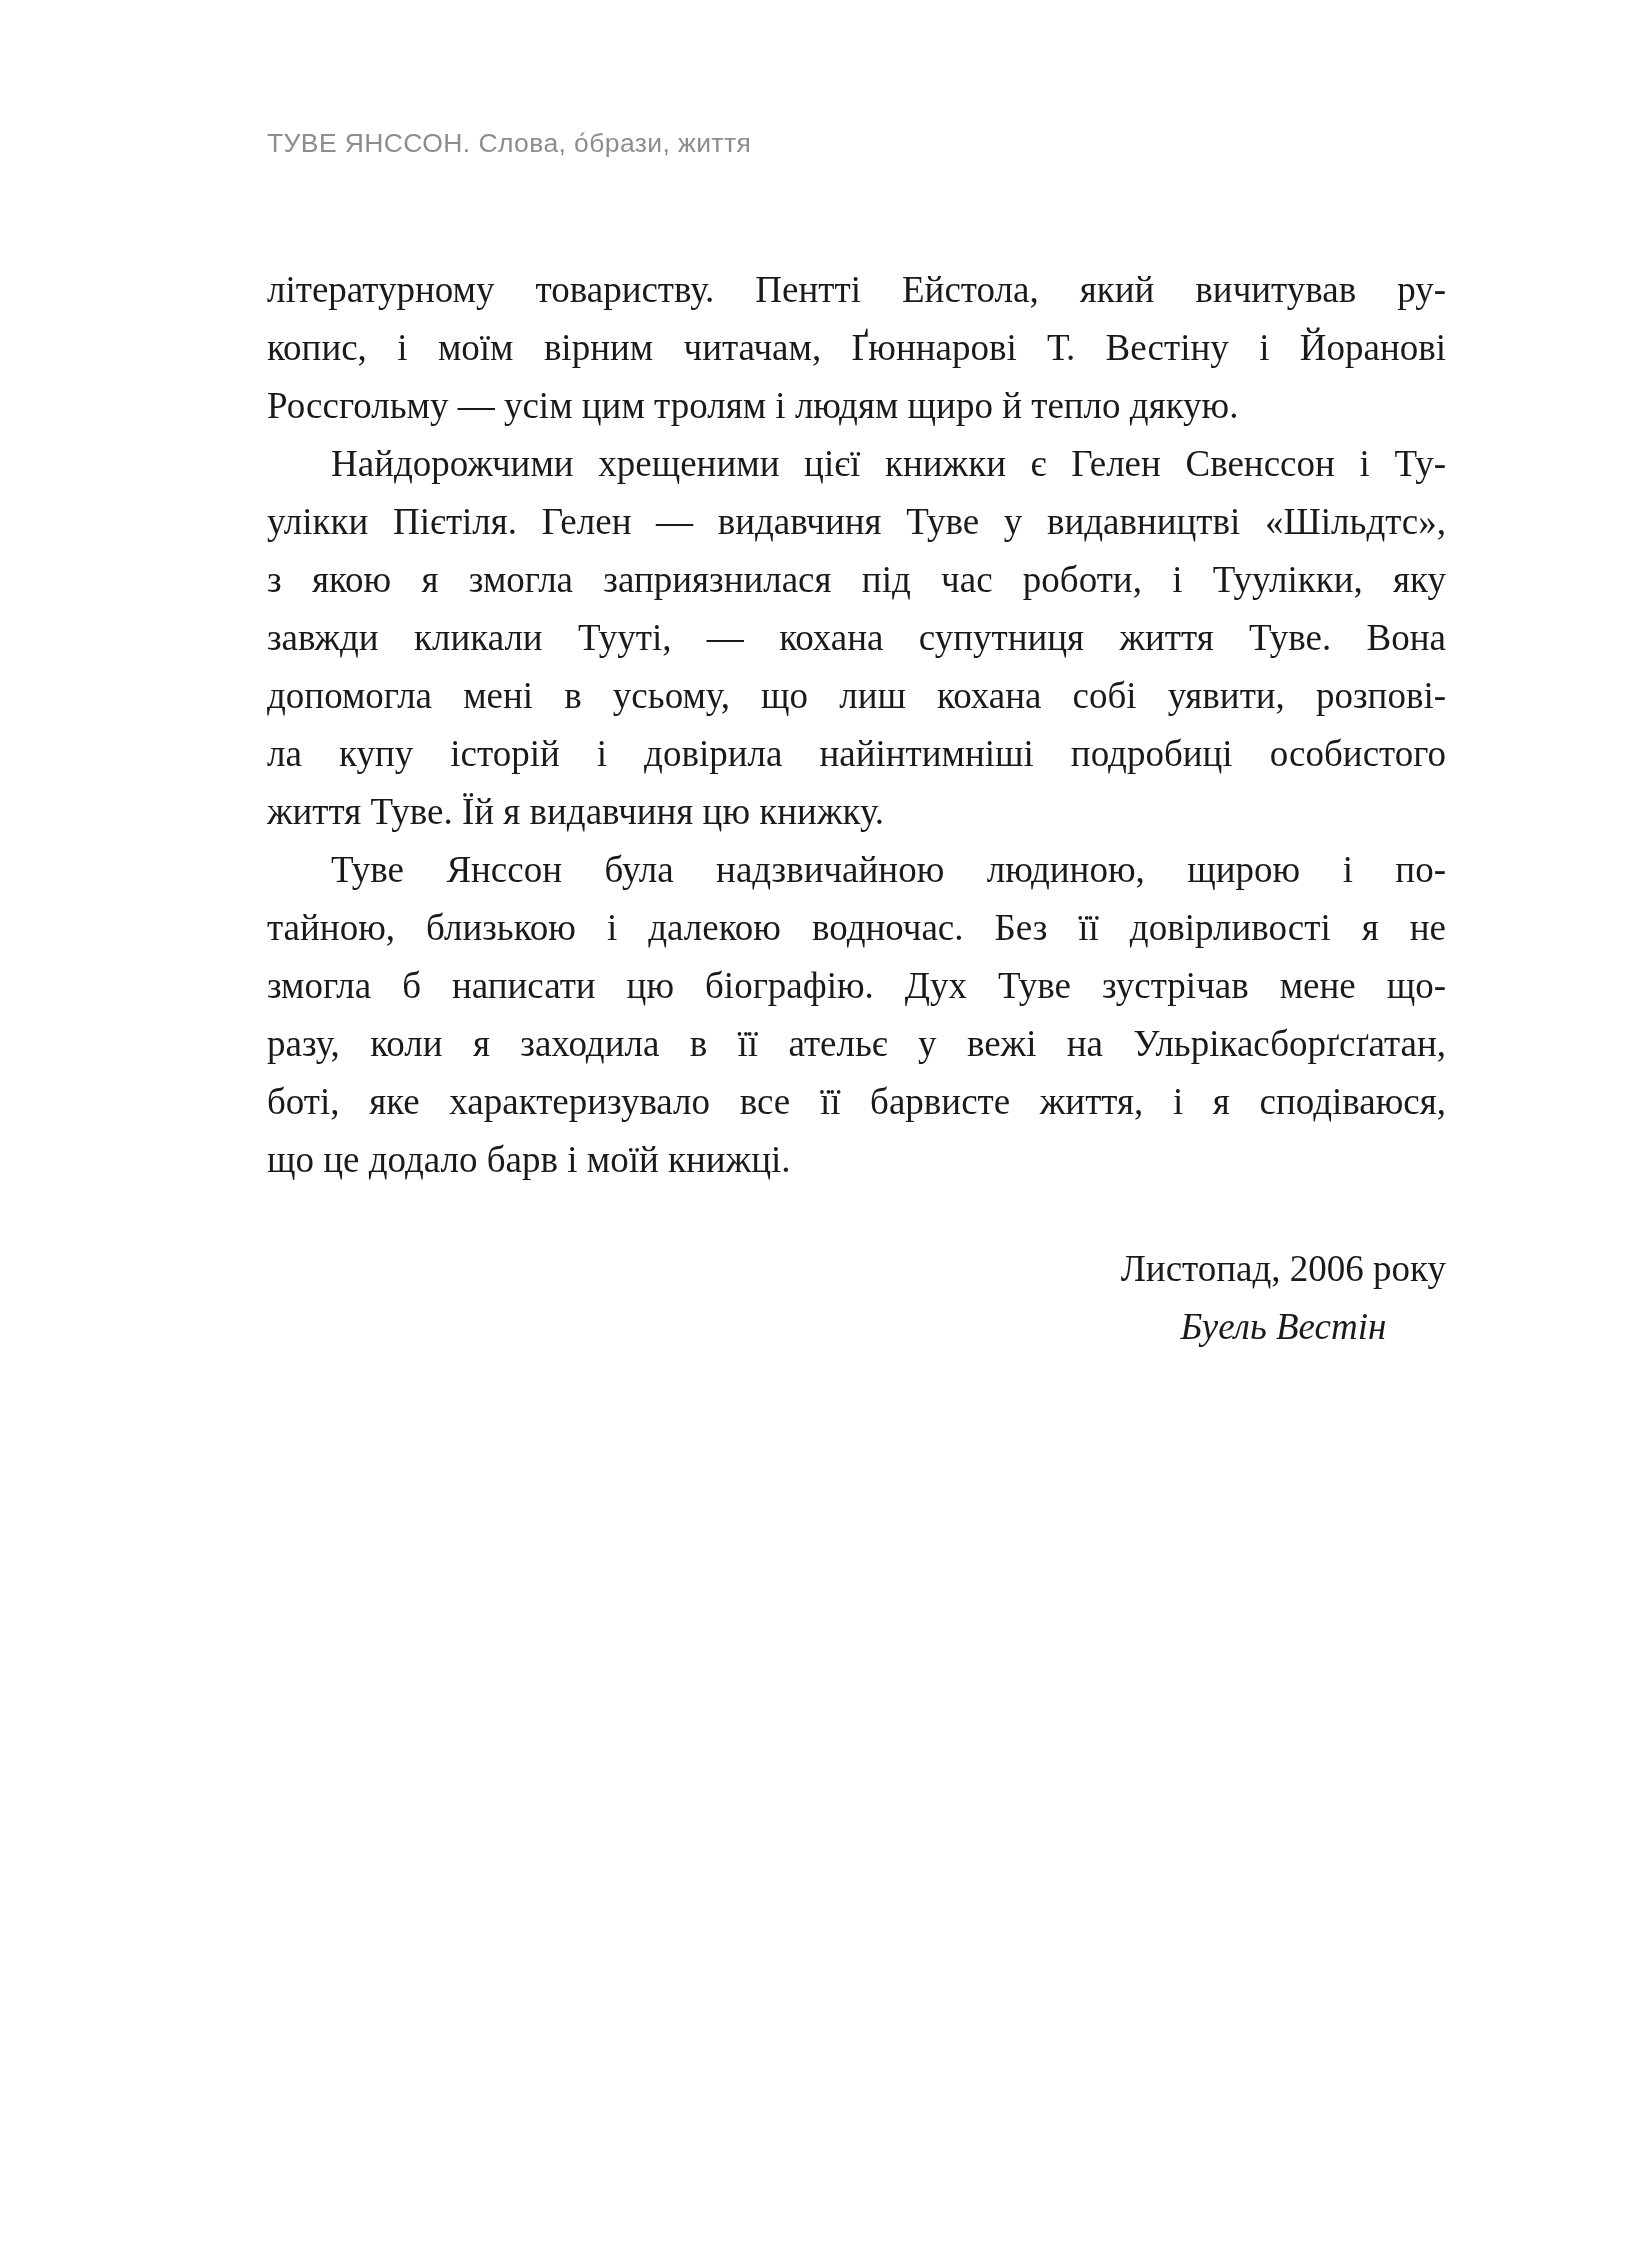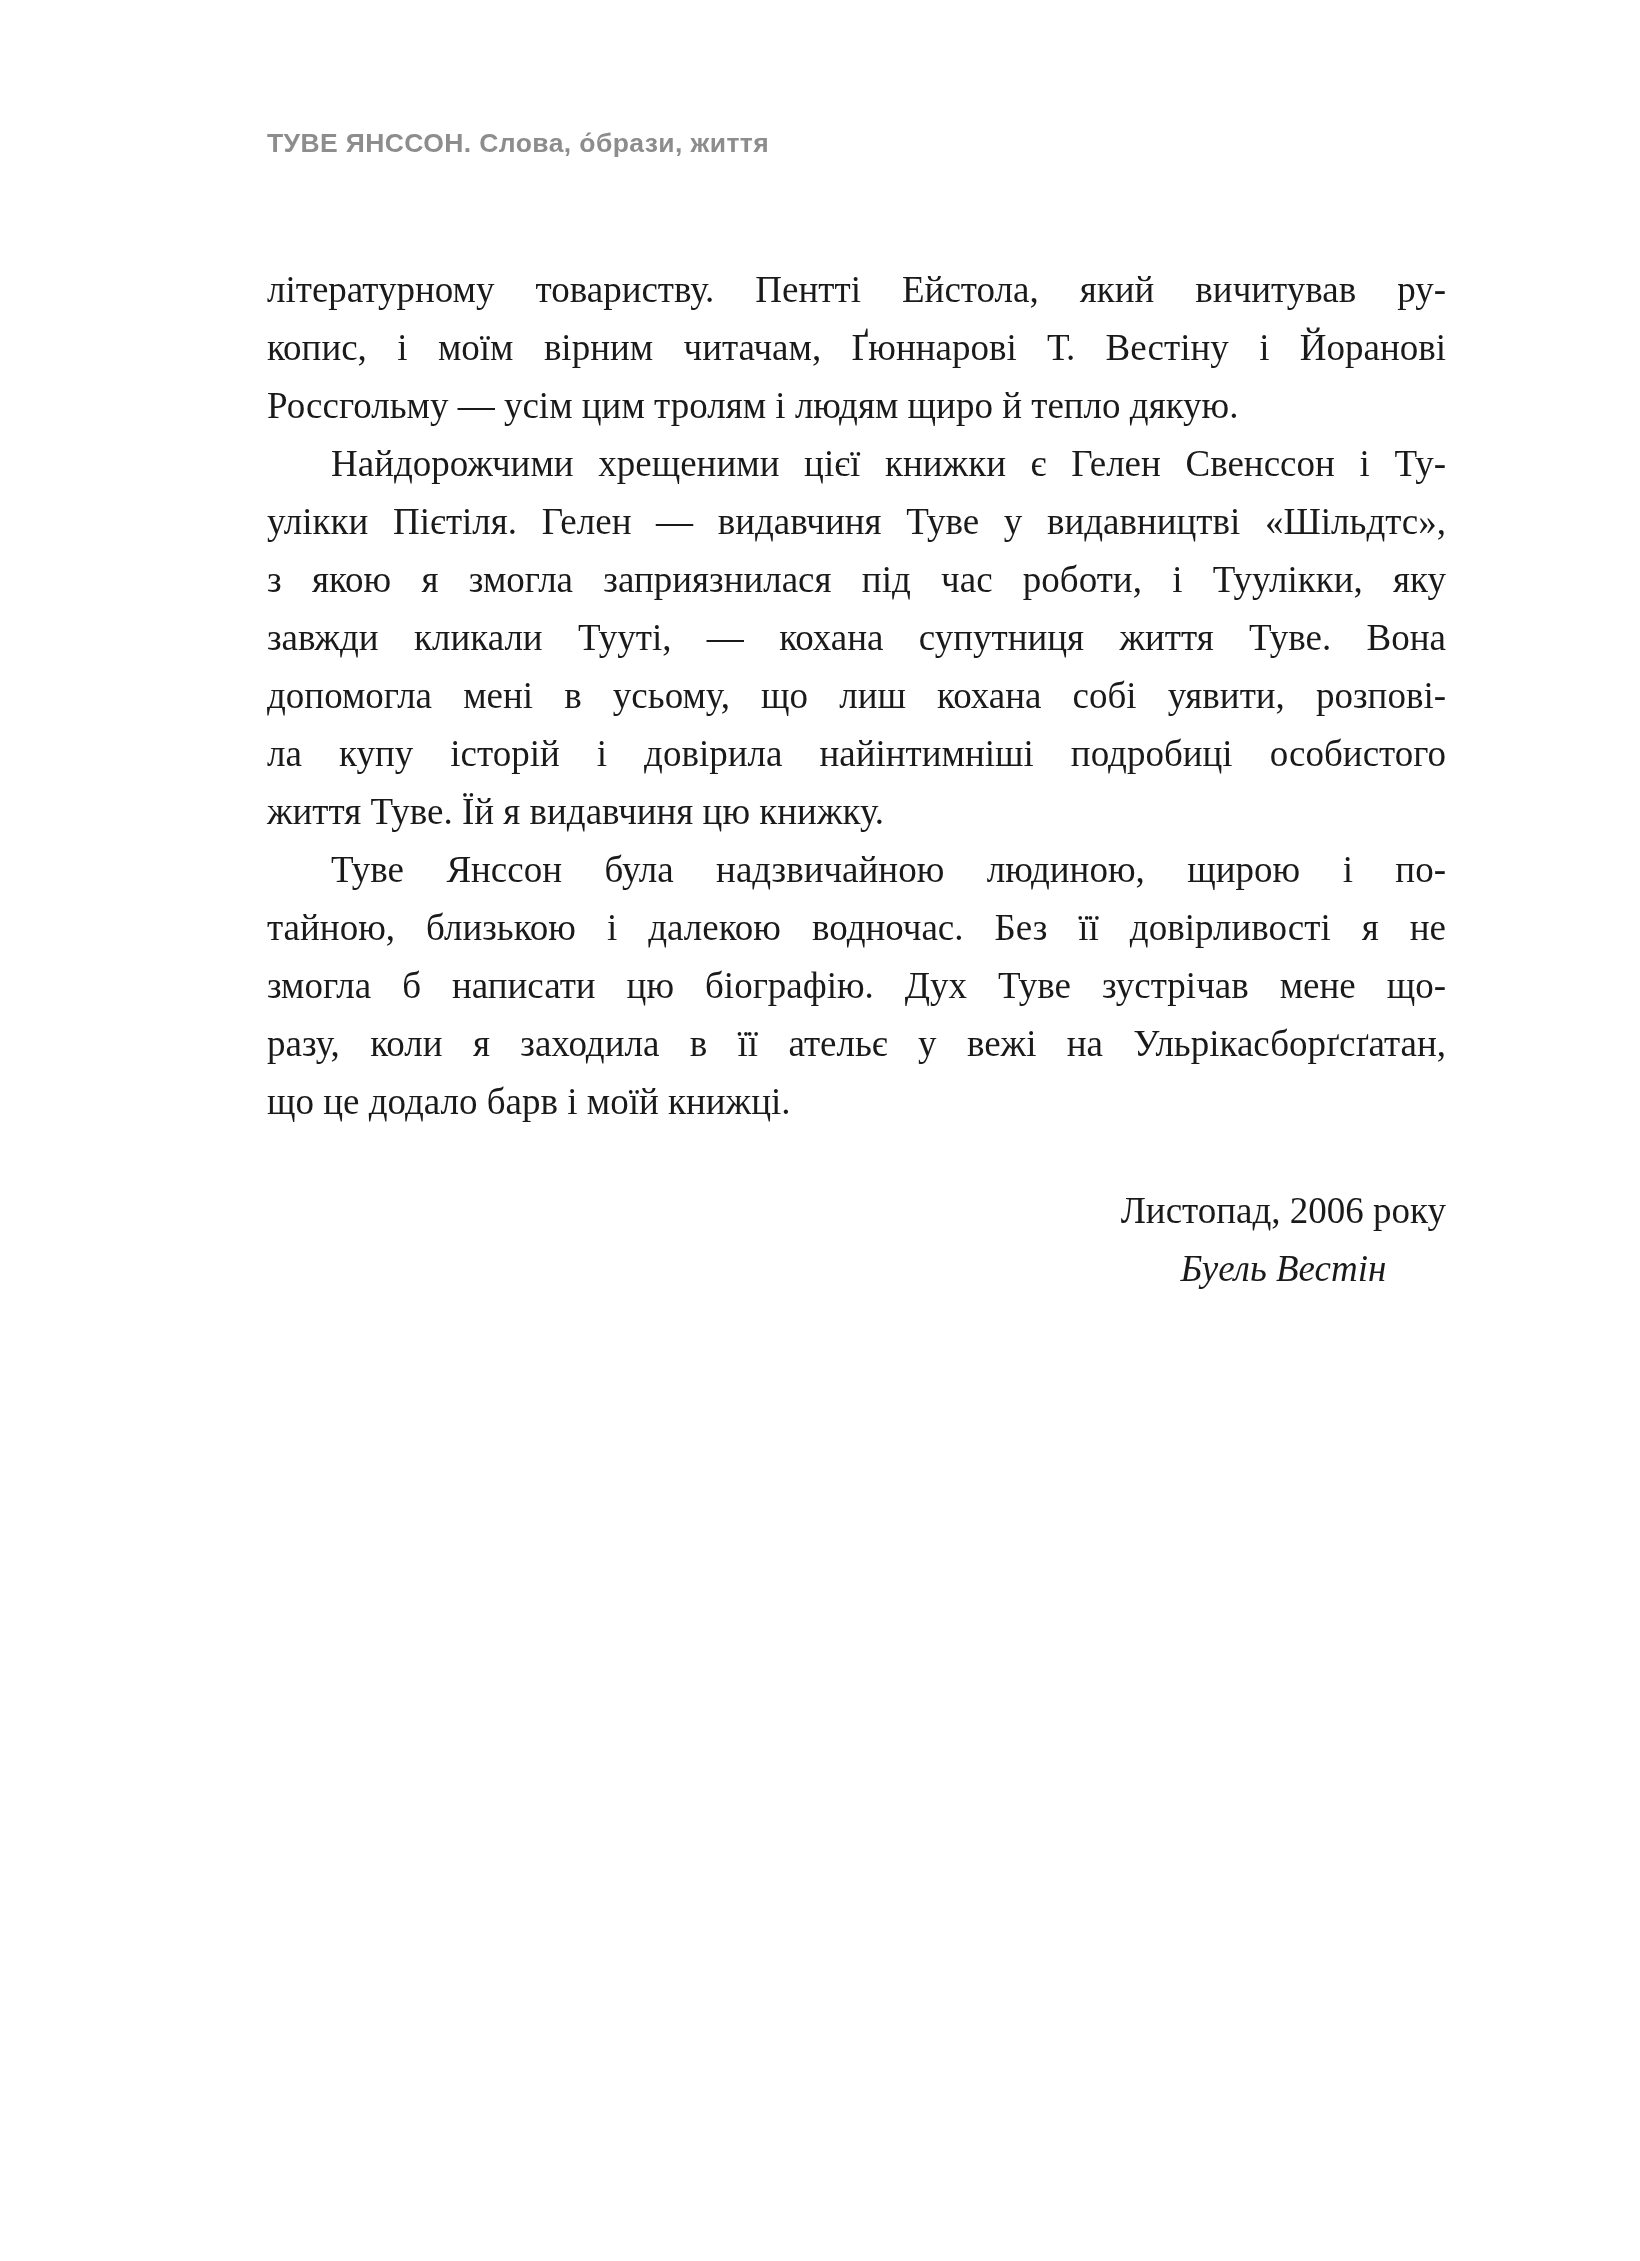--- a/index.html
+++ b/index.html
@@ -17,21 +17,21 @@
   }
   .content {
     position: absolute;
     left: 267px;
     top: 128px;
     width: 1179px;
   }
   .running-head {
     font-family: "Liberation Sans", "DejaVu Sans", sans-serif;
     font-size: 26.5px;
-    font-weight: 700;
+    font-weight: 400;
     letter-spacing: 0.4px;
     color: #8d8d8d;
   }
   .body-text {
     margin-top: 102px;
     font-family: "Liberation Serif", "DejaVu Serif", serif;
     font-size: 37px;
     line-height: 58px;
     color: #1a1a1a;
   }
@@ -85,20 +85,21 @@
           <div class="line">завжди кликали Тууті, — кохана супутниця життя Туве. Вона</div>
           <div class="line">допомогла мені в усьому, що лиш кохана собі уявити, розпові-</div>
           <div class="line">ла купу історій і довірила найінтимніші подробиці особистого</div>
           <div class="line last">життя Туве. Їй я видавчиня цю книжку.</div>
         </div>
         <div class="para indent">
           <div class="line">Туве Янссон була надзвичайною людиною, щирою і по-</div>
           <div class="line">тайною, близькою і далекою водночас. Без її довірливості я не</div>
           <div class="line">змогла б написати цю біографію. Дух Туве зустрічав мене що-</div>
           <div class="line">разу, коли я заходила в її ательє у вежі на Ульрікасборґсґатан,</div>
+          <div class="line">боті, яке характеризувало все її барвисте життя, і я сподіваюся,</div>
           <div class="line last">що це додало барв і моїй книжці.</div>
         </div>
       </main>
 
     <div class="signature">
       <div class="sig-date">Листопад, 2006 року</div>
       <div class="sig-author">Буель Вестін</div>
     </div>
 
   </div>

